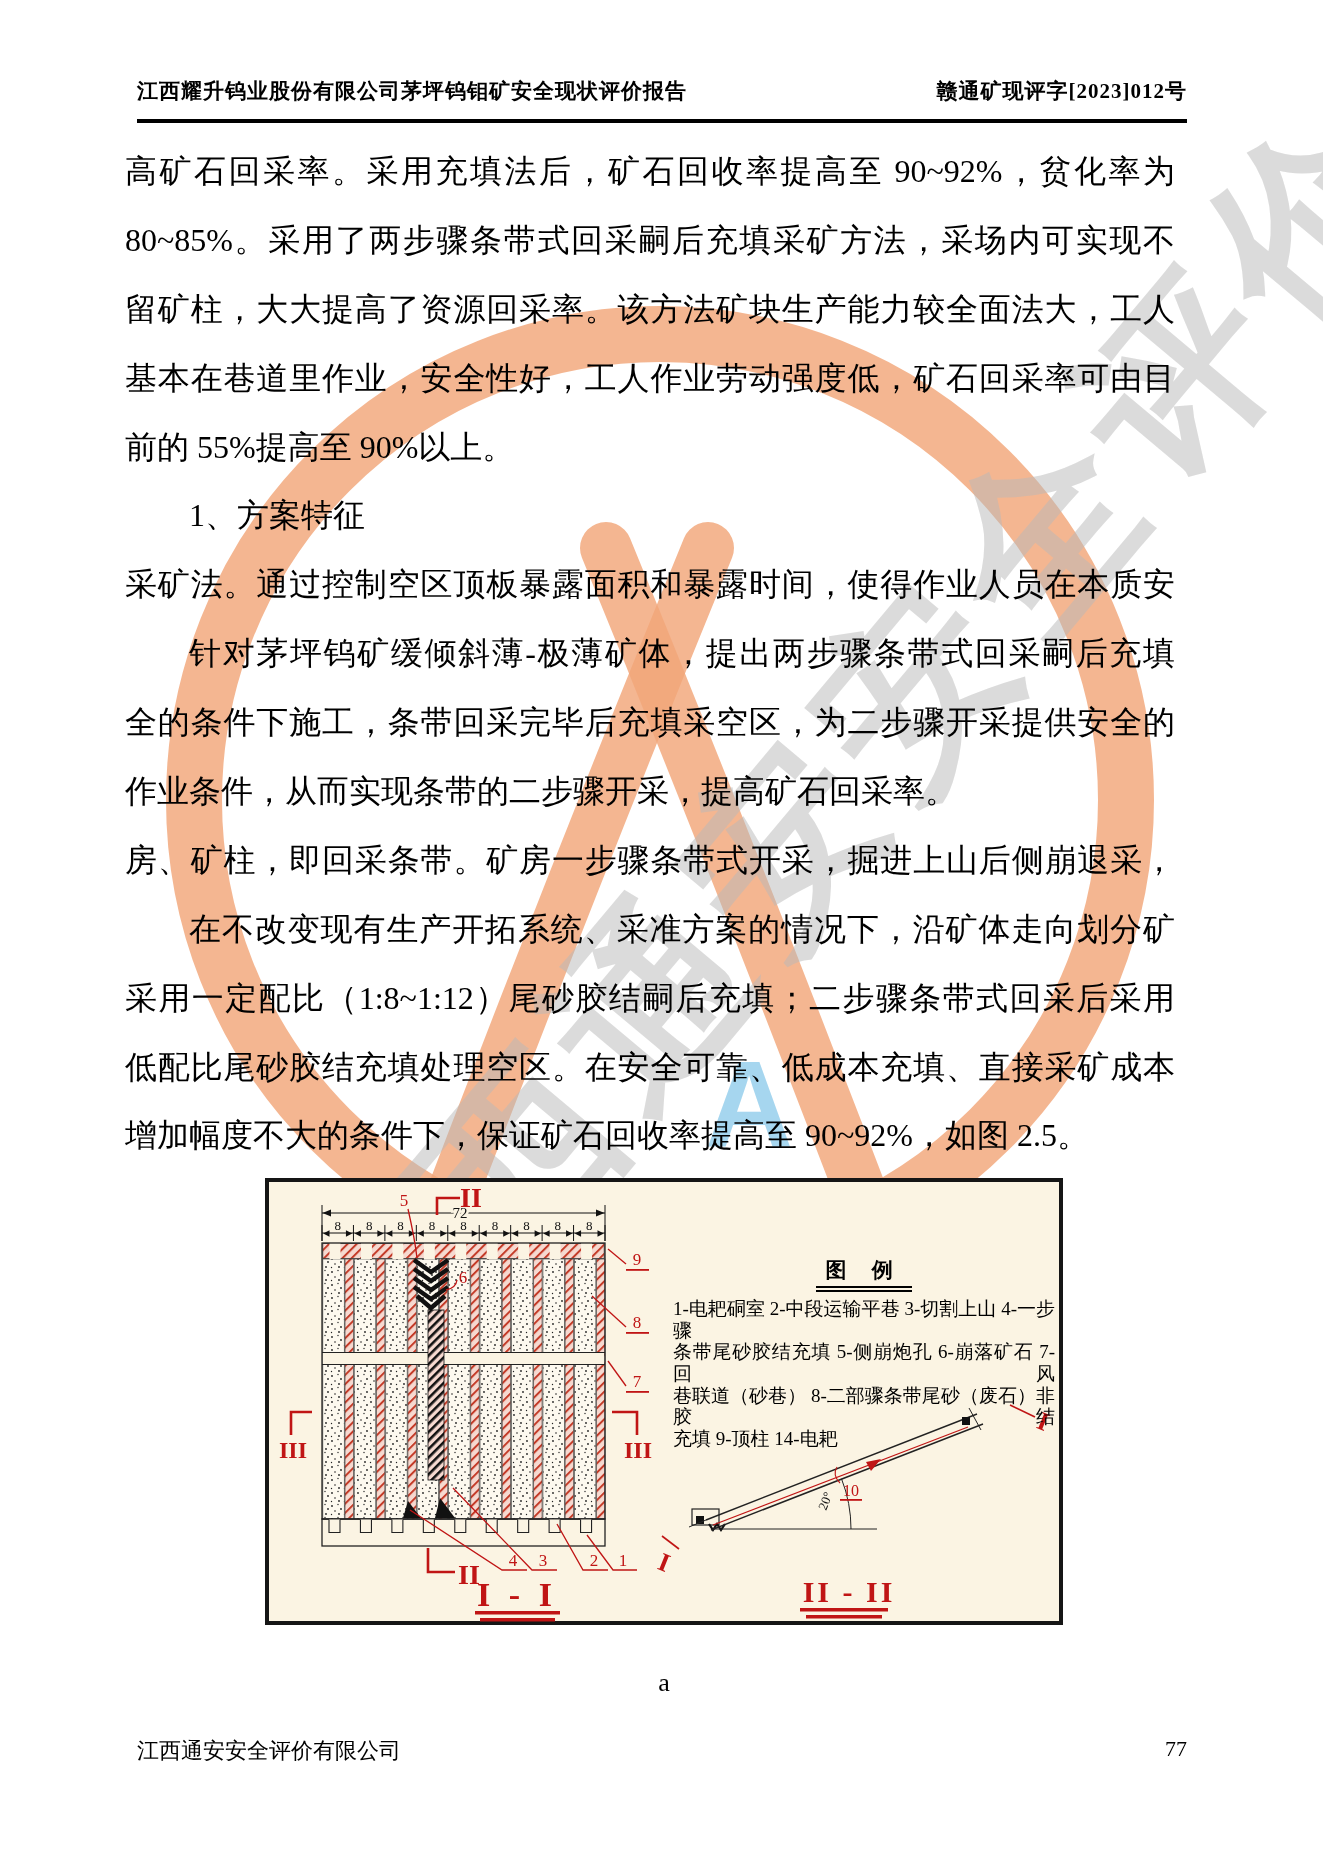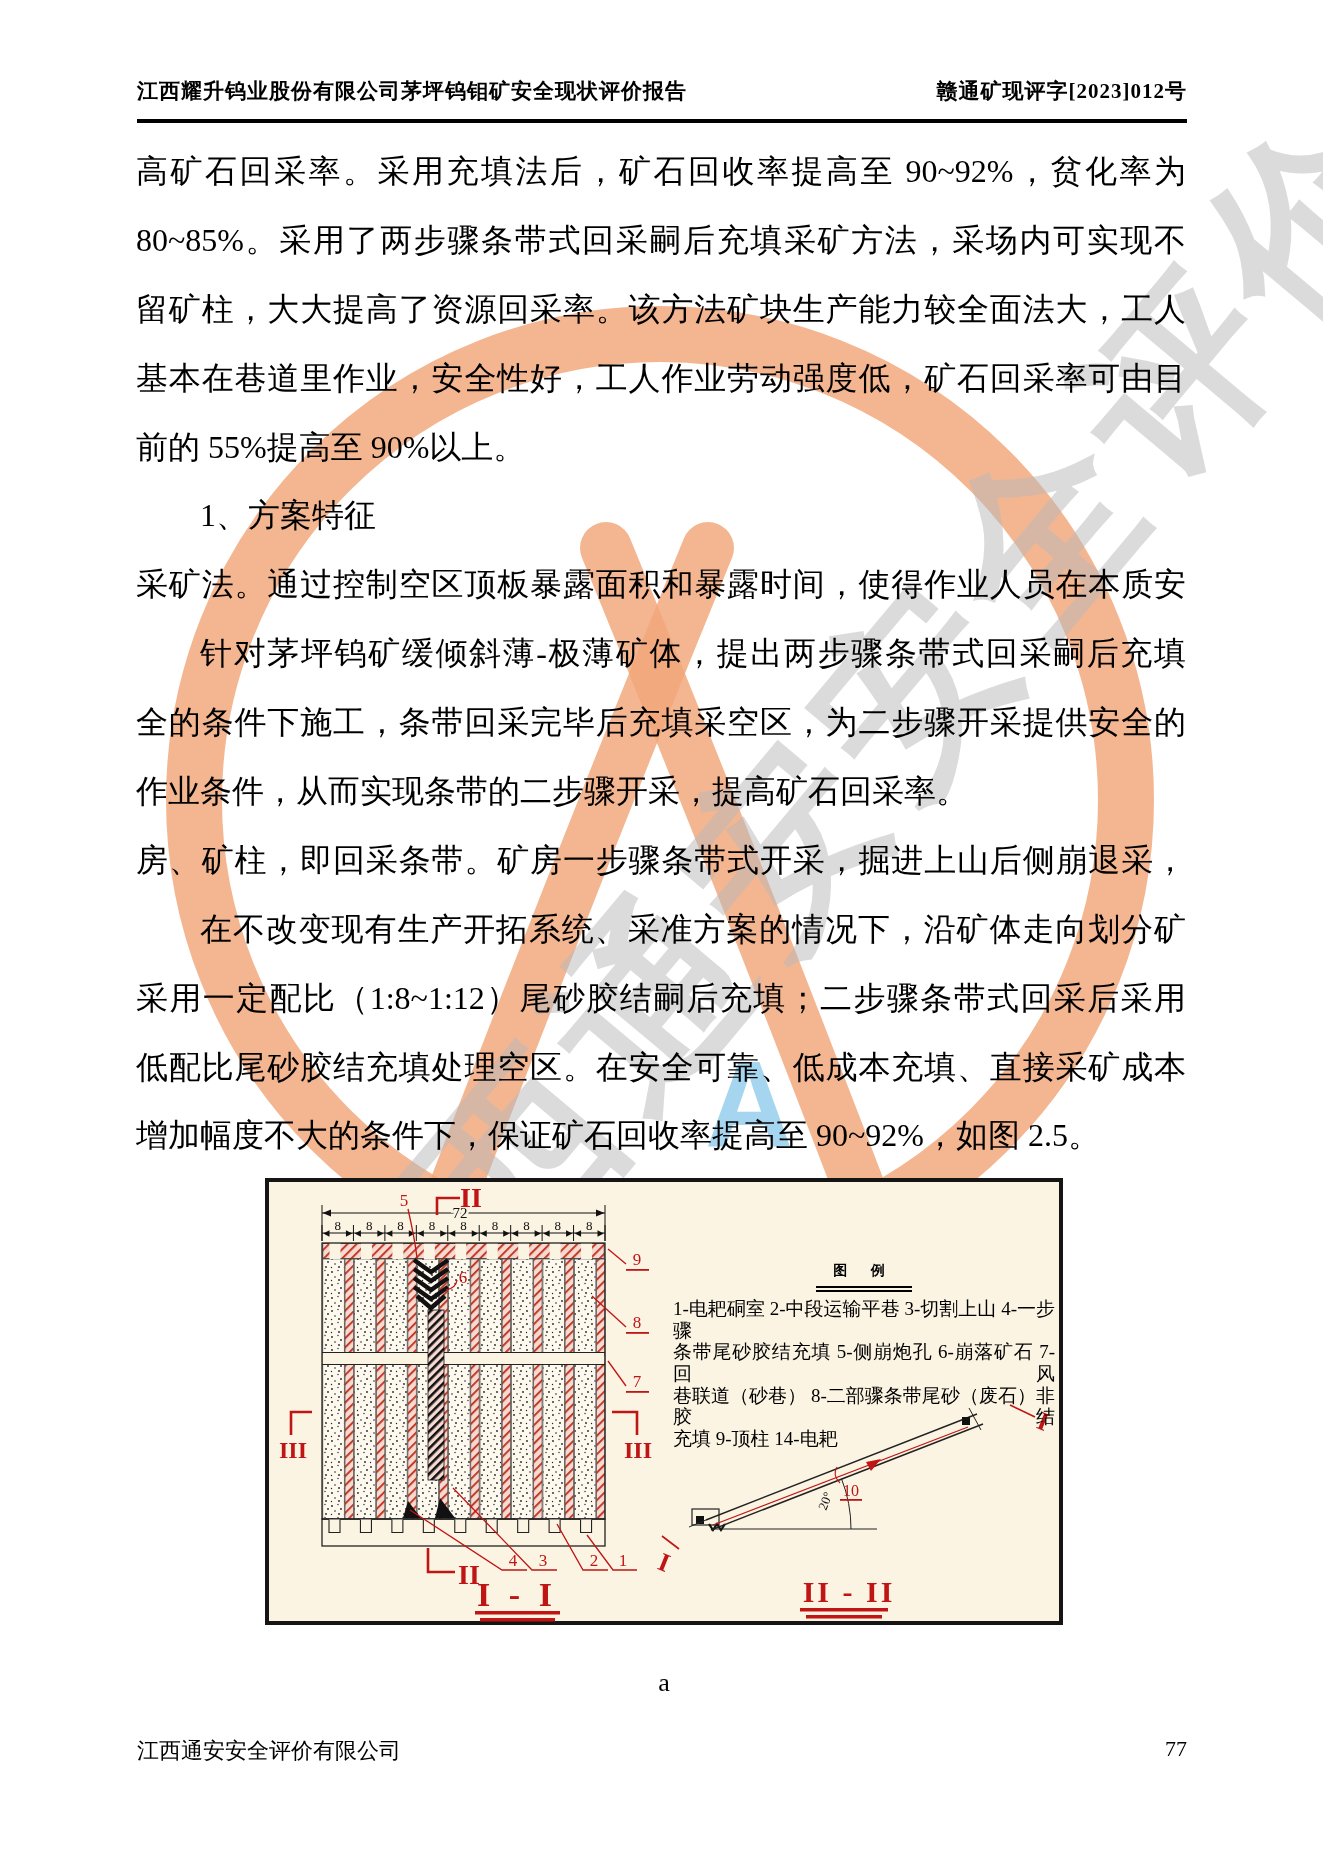--- a/index.html
+++ b/index.html
@@ -11,30 +11,30 @@
   #wm-text-anchor{position:absolute;left:330px;top:1390px;width:0;height:0;}
   #wm-text-anchor span{display:block;white-space:nowrap;transform:translate(-50%,-50%) rotate(-50deg);
        font-family:"Liberation Sans","DejaVu Sans",sans-serif;font-weight:bold;
        font-size:190px;letter-spacing:14px;color:#b9b9b9;opacity:.5;}
   #wm-letter{position:absolute;left:705px;top:1035px;font-family:"Liberation Sans",sans-serif;
        font-weight:bold;font-size:122px;color:rgba(150,207,236,.85);}
   
   #content{position:absolute;inset:0;z-index:2;}
   .hdr{top:77px;font-size:21px;font-weight:bold;letter-spacing:1px;}
   #header-rule{left:137px;top:119px;width:1050px;height:3.5px;background:#000;}
-  #body-text{left:136px;top:137px;width:1050px;font-size:32px;}
+  #body-text{left:125px;top:137px;width:1050px;font-size:32px;}
   .line{height:68.9px;line-height:68.9px;white-space:nowrap;}
   .line.just{white-space:normal;text-align:justify;text-align-last:justify;}
   .line.ind{padding-left:64px;}
   
   #figure{left:265px;top:1178px;width:798px;height:447px;background:#fbf4e3;
           border:4px solid #151515;box-sizing:border-box;}
   #fig-svg{position:absolute;left:-4px;top:-4px;width:798px;height:447px;}
   #legend{position:absolute;left:404px;top:78px;width:382px;font-size:19px;line-height:21.6px;}
-  #legend-title{text-align:center;font-weight:bold;font-size:14px;letter-spacing:10px;height:24px;}
+  #legend-title{text-align:center;font-weight:bold;font-size:21px;letter-spacing:10px;height:24px;}
   .legend-u{height:2.6px;background:#000;margin:1.5px auto 0;}
   #legend-lines{margin-top:6px;}
   .legend-line{text-align:justify;text-align-last:justify;}
   .legend-line.last{text-align:left;text-align-last:left;}
   #caption{left:265px;top:1668px;width:798px;text-align:center;font-size:26px;}
   .ftr{top:1736px;font-size:22px;}
   
   text{font-family:"Liberation Serif","DejaVu Serif",serif;}
   .rn{fill:#c01515;font-weight:bold;}
   .rlb{fill:#c01515;}

